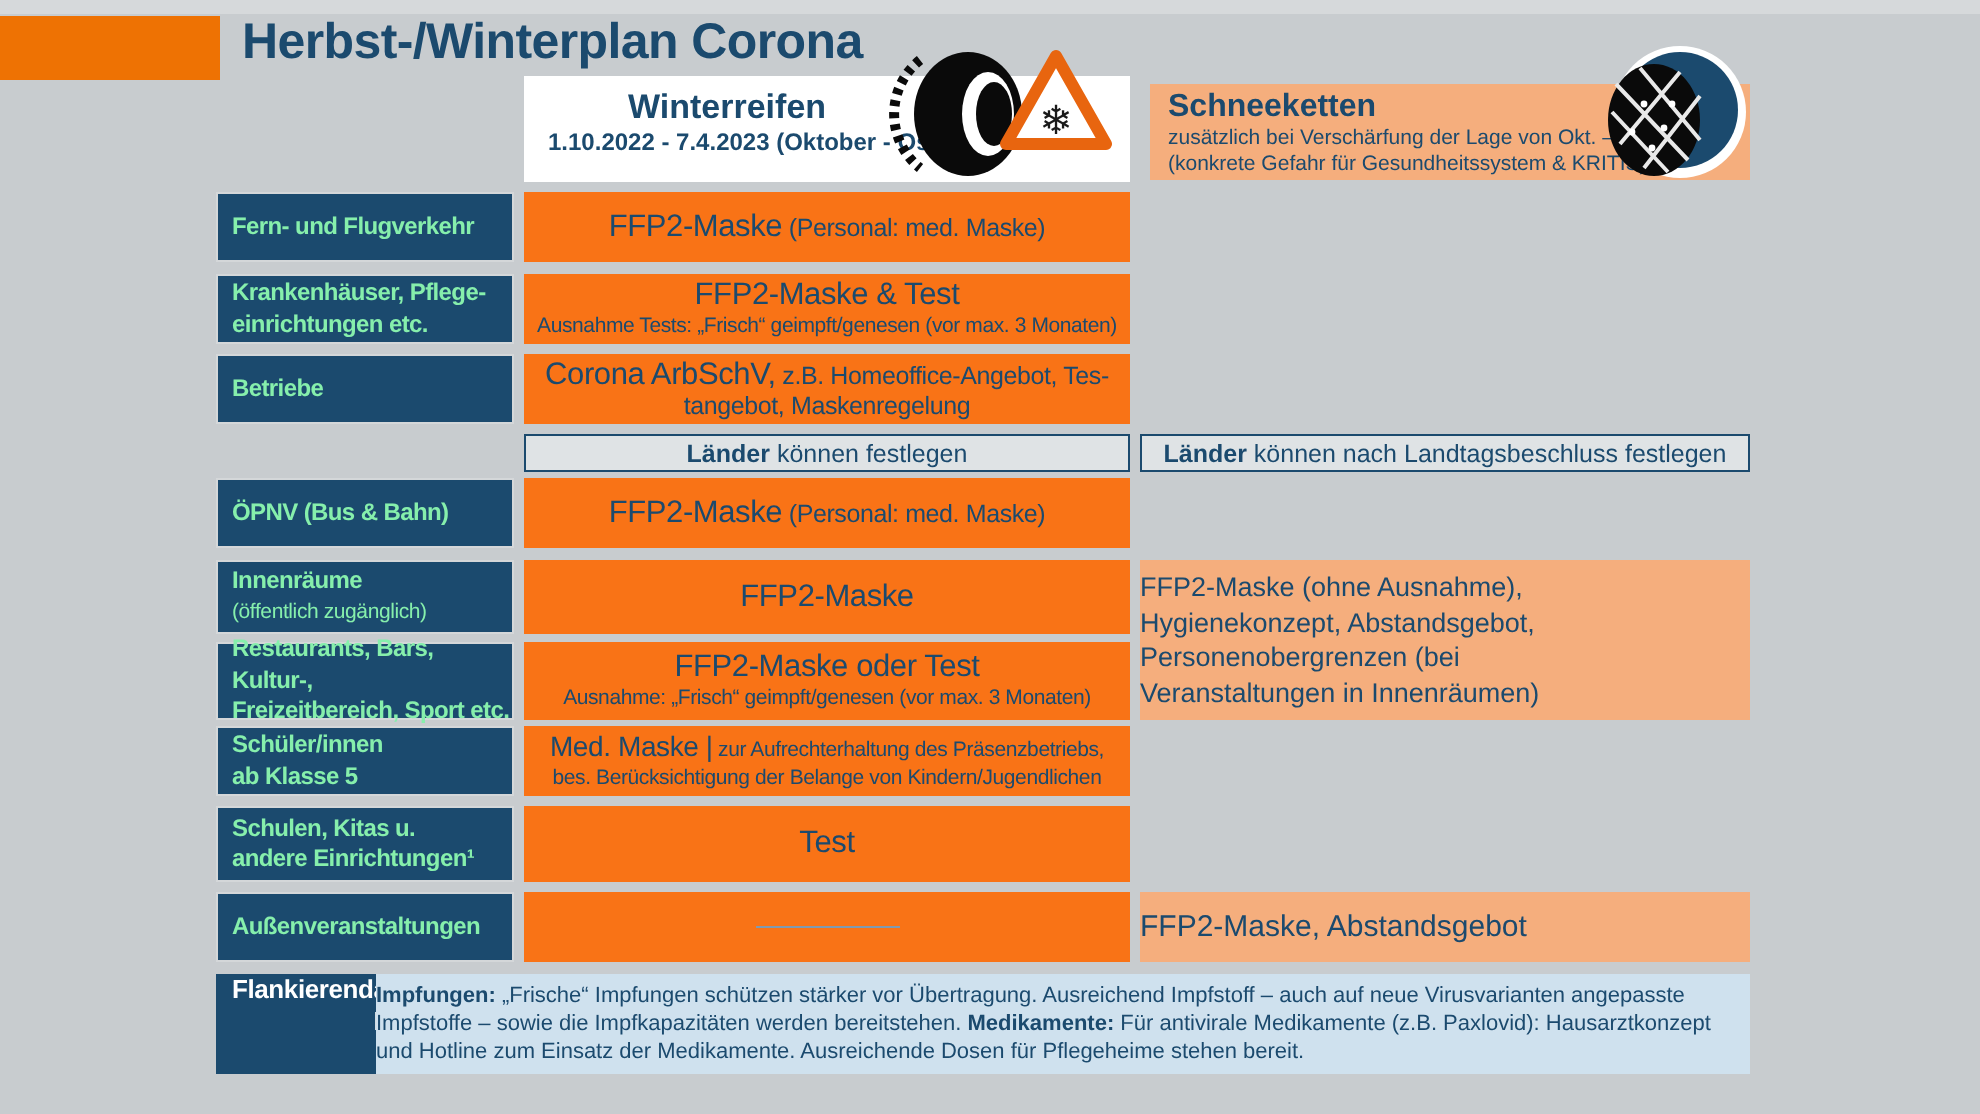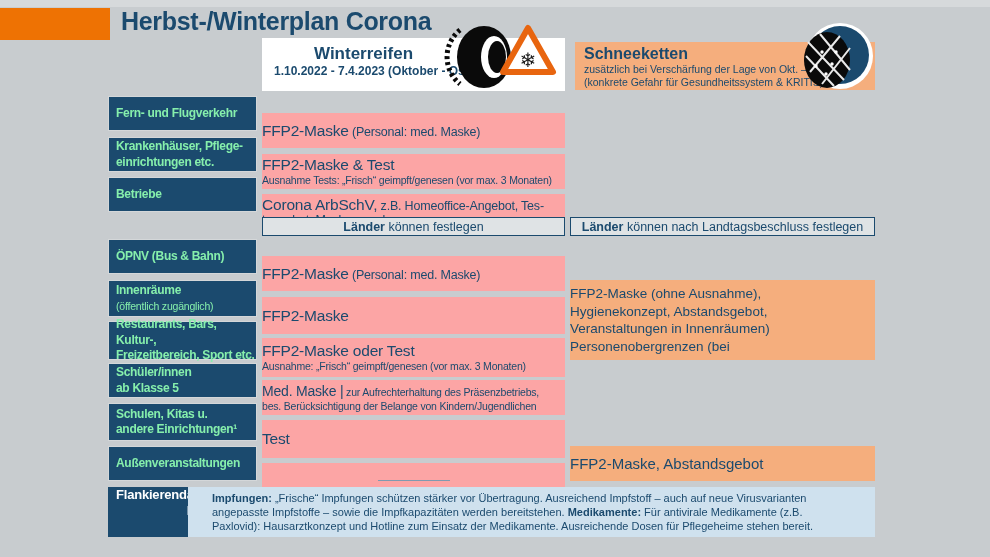--- a/index.html
+++ b/index.html
@@ -18,22 +18,22 @@
   .sk-title{font-size:16px;font-weight:bold;line-height:18px;}
   .sk-sub{font-size:10.5px;line-height:12.5px;}
   .sk-icon{position:absolute;left:792px;top:22px;z-index:3;}
 
   .label{position:absolute;left:108px;width:149px;background:#1b4a6e;color:#86efac;
          display:flex;flex-direction:column;justify-content:center;
          padding-left:7px;box-sizing:border-box;font-size:12px;font-weight:bold;
          line-height:15.5px;letter-spacing:-0.3px;border:1px solid #d4d7d9;}
   .label .sub-normal{font-weight:normal;font-size:10.5px;letter-spacing:-0.2px;}
 
-  .cell{position:absolute;left:262px;width:303px;background:#fca5a5;
-        display:flex;flex-direction:column;justify-content:center;text-align:left;box-sizing:border-box;margin-top:17px;}
+  .cell{position:absolute;left:262px;width:303px;background:#f97316;
+        display:flex;flex-direction:column;justify-content:center;text-align:center;box-sizing:border-box;}
   .cell .main{font-size:15.5px;letter-spacing:-0.2px;}
   .cell .suffix{font-size:12.5px;letter-spacing:-0.2px;}
   .cell .line1{white-space:nowrap;}
   .cell .line2{font-size:10.5px;letter-spacing:-0.2px;line-height:13px;white-space:nowrap;}
   .cell .line2.md{font-size:12.5px;}
   .cell.tight .main{font-size:14px;}
   .cell.tight .suffix{font-size:10.5px;}
 
   .r1{top:96px;height:35px}.r2{top:137px;height:35px}.r3{top:177px;height:35px}
   .r4{top:239px;height:35px}.r5{top:280px;height:37px}.r6{top:321px;height:39px}
@@ -49,21 +49,21 @@
         display:flex;flex-direction:column;justify-content:center;text-align:left;}
   .obox-big{top:280px;height:80px;font-size:13.5px;line-height:17.5px;}
   .obox-small{top:446px;height:35px;font-size:15px;}
 
   .dashline{width:72px;border-bottom:1.5px solid #7f9ab0;margin:0 auto;}
 
   .flank-label{position:absolute;left:108px;top:487px;width:80px;height:50px;background:#1b4a6e;
                color:#fff;font-size:13px;font-weight:bold;line-height:16px;letter-spacing:-0.2px;
                display:flex;justify-content:space-between;padding-left:8px;box-sizing:border-box;}
   .flank-text{position:absolute;left:188px;top:487px;width:687px;height:50px;background:#cfe1ee;
-              font-size:11px;line-height:14px;padding:4px 24px;box-sizing:border-box;overflow:hidden;}
+              font-size:11px;line-height:14px;padding:4px 0;box-sizing:border-box;overflow:hidden;}
   .flank-text .b{font-weight:bold;}
 
   .footnote{position:absolute;left:118px;top:540px;font-size:10px;font-weight:bold;letter-spacing:-0.1px;}
 </style>
 </head>
 <body>
 
 <div class="page">
   <div class="topstrip"></div>
   <div class="accent-bar"></div>
@@ -168,22 +168,22 @@
   <div class="cell r8">
     <div class="line1"><span class="main">Test</span></div>
   </div>
   <div class="cell r9">
     <div class="dashline"></div>
   </div>
 
   <div class="obox obox-big">
     <div>FFP2-Maske (ohne Ausnahme),</div>
     <div>Hygienekonzept, Abstandsgebot,</div>
+    <div>Personenobergrenzen (bei</div>
     <div>Veranstaltungen in Innenräumen)</div>
-    <div>Personenobergrenzen (bei</div>
   </div>
   <div class="obox obox-small">
     <div>FFP2-Maske, Abstandsgebot</div>
   </div>
 
   <div class="flank-label">
     <div>Flankierend</div>
     <div>ab Kindern</div>
   </div>
   <div class="flank-text">

